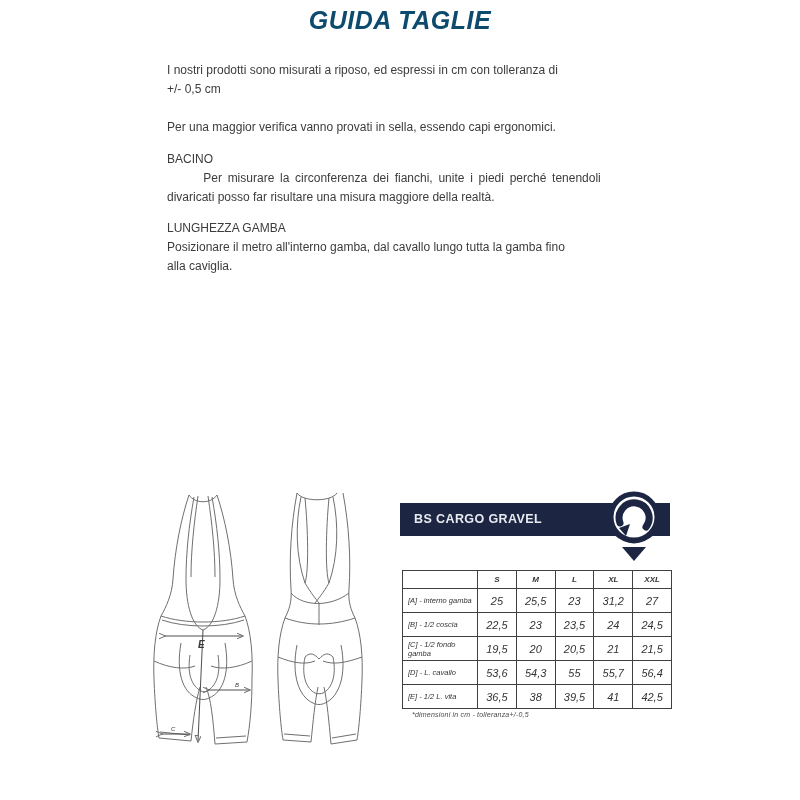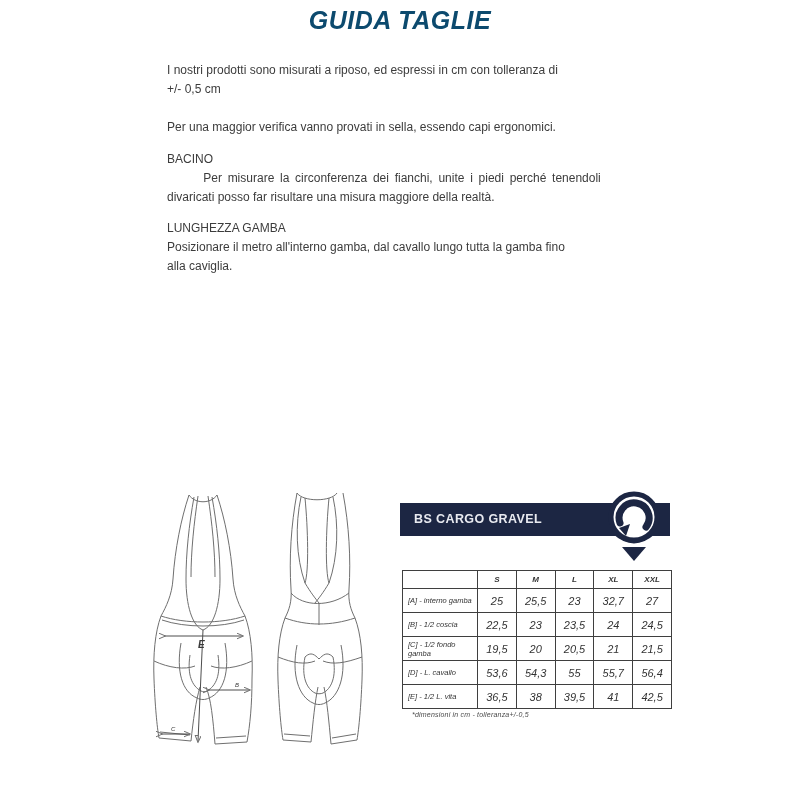--- a/index.html
+++ b/index.html
@@ -183,21 +183,21 @@
       <th>XL</th>
       <th>XXL</th>
     </tr>
   </thead>
   <tbody>
     <tr>
       <th>[A] - interno gamba</th>
       <td>25</td>
       <td>25,5</td>
       <td>23</td>
-      <td>32,7</td>
+      <td>31,2</td>
       <td>27</td>
     </tr>
     <tr>
       <th>[B] - 1/2 coscia</th>
       <td>22,5</td>
       <td>23</td>
       <td>23,5</td>
       <td>24</td>
       <td>24,5</td>
     </tr>

